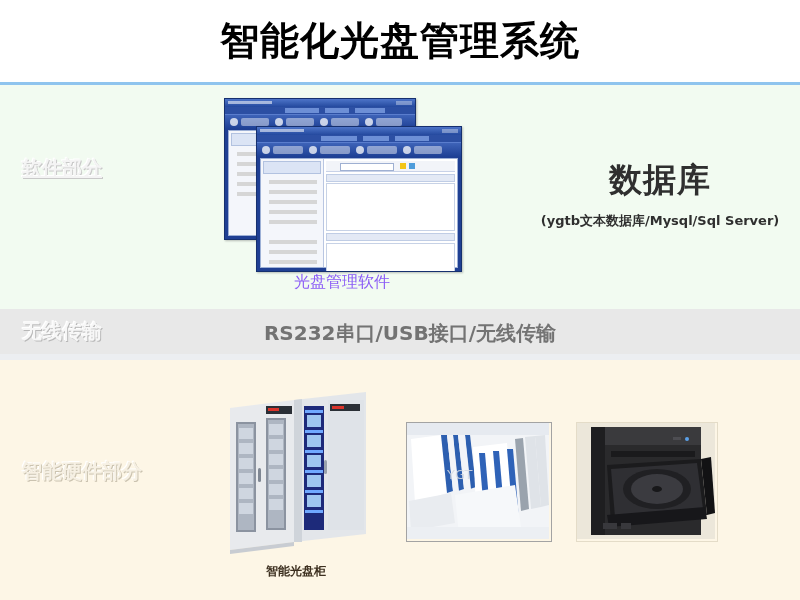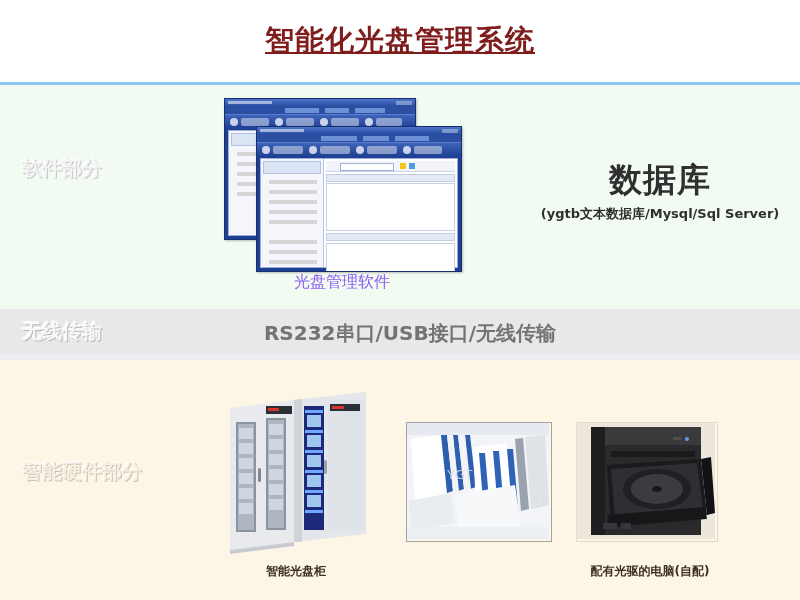--- a/index.html
+++ b/index.html
@@ -18,36 +18,36 @@
   .band-connect{top:309px;height:45px;background:#e8e8e8;}
   .band-connect-foot{top:354px;height:6px;background:#eceef1;}
   .band-hardware{top:360px;height:240px;background:#fdf6e6;}
 
   
   .title-wrap{
     position:absolute;top:0;left:0;width:800px;height:82px;
     display:flex;align-items:center;justify-content:center;
   }
   .title-main{
-    font-size:29px;font-weight:bold;color:#7f1d1d;letter-spacing:1px;text-decoration:underline;
+    font-size:39px;font-weight:bold;color:#000000;letter-spacing:1px;
   }
   .title-sub{
     font-size:16px;font-weight:bold;color:#3a3a3a;margin-left:2px;
     position:relative;top:3px;
   }
 
   
   .row-label{
     position:absolute;left:22px;
     font-size:20px;font-weight:bold;
     color:#f4f4f4;
     text-shadow:1px 1px 0 #c9c9c9, -1px -1px 0 #ffffff;
     white-space:nowrap;
   }
-  .row-label.software{top:155px;}
+  .row-label.software{top:155px;text-decoration:underline;}
   .row-label.connect{top:318px;color:#f7f7f7;text-shadow:1px 1px 0 #b8b8b8,-1px -1px 0 #ffffff;}
   .row-label.hardware{top:458px;color:#f6f0e3;text-shadow:1px 1px 0 #cbc3b0,-1px -1px 0 #ffffff;}
 
   
   .shot-stack{position:absolute;left:224px;top:98px;width:236px;height:172px;}
   .win{
     position:absolute;
     background:#1f3f93;
     border:1px solid #16306f;
     box-shadow:1px 1px 2px rgba(0,0,0,.25);
@@ -116,21 +116,21 @@
   .cr-grid2{margin:1px 2px 2px 2px;height:32px;background:#fff;border:1px solid #c7d2e6;}
 
   .shot-caption{
     position:absolute;left:224px;top:272px;width:236px;
     text-align:center;font-size:16px;color:#8b5cf6;
   }
 
   
   .db-wrap{position:absolute;left:520px;top:158px;width:280px;text-align:center;}
   .db-title{font-size:33px;font-weight:bold;color:#2f2f2f;letter-spacing:1px;}
-  .db-sub{font-size:13px;font-weight:bold;color:#2f2f2f;margin-top:2px;}
+  .db-sub{font-size:13px;font-weight:bold;color:#2f2f2f;margin-top:9px;}
 
   
   .conn-text{
     position:absolute;left:200px;top:320px;width:420px;text-align:center;
     font-size:20px;font-weight:bold;color:#737373;
   }
 
   
   .hw{position:absolute;}
   .hw-caption{
@@ -371,15 +371,14 @@
       <ellipse cx="80" cy="66" rx="5" ry="3" fill="#18181a"></ellipse>
       <polygon points="30,92 128,84 130,96 32,104" fill="#17171a"></polygon>
       <rect x="34" y="28" width="84" height="6" fill="#1a1a1c"></rect>
       <rect x="26" y="100" width="14" height="6" fill="#38383c"></rect>
       <rect x="44" y="100" width="10" height="6" fill="#38383c"></rect>
       <polygon points="124,36 134,34 138,90 130,92" fill="#121214"></polygon>
     </svg>
   </div>
 
   <div class="hw-caption cap1">智能光盘柜</div>
-  <div class="hw-caption cap3">配有光驱的电脑(自配)</div>
 
 </div>
 
 </body></html>

